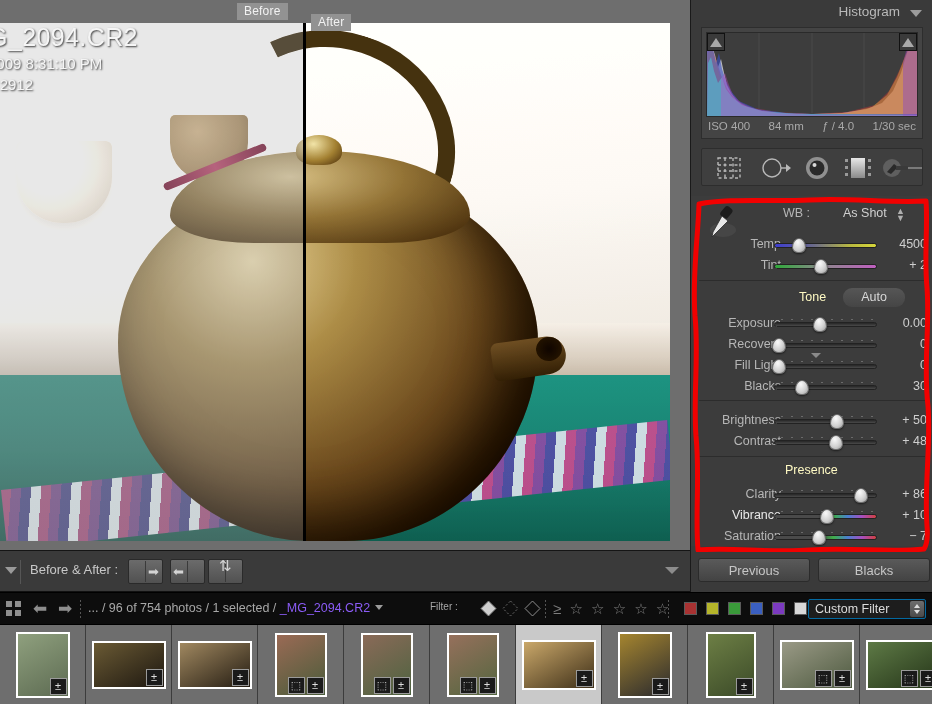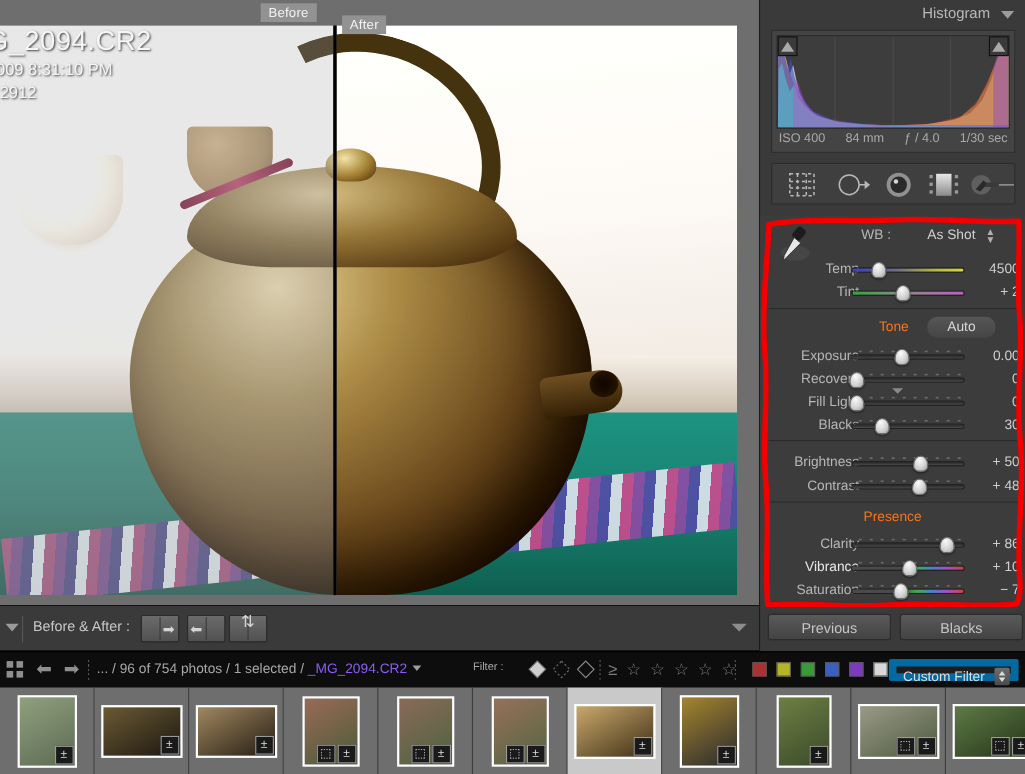--- a/index.html
+++ b/index.html
@@ -242,21 +242,21 @@
     background: radial-gradient(ellipse at 40% 25%, #fafafa 0%, #d2d2d2 55%, #9a9a9a 100%);
     border-radius: 50% 50% 42% 42% / 62% 62% 38% 38%;
     border:1px solid #6f6f6f;
     box-shadow: 0 1px 2px rgba(0,0,0,.5);
   }
   .srow .val {
     position:absolute; left:194px; width:42px; text-align:right;
     top:3px; color:#cfcfcf; font-size:12.5px;
   }
   .sec-title {
-    position:absolute; color:#f97316; font-size:12.5px;
+    position:absolute; color:#fef9c3; font-size:12.5px;
   }
   .auto-btn {
     position:absolute; left:152px; width:62px; height:19px;
     background:linear-gradient(180deg,#565656,#454545);
     border-radius:9px; color:#d8d8d8; font-size:12.5px;
     text-align:center; line-height:19px;
   }
 
   
   #annotation { position:absolute; left:690px; top:196px; width:242px; height:356px; pointer-events:none; z-index:9; }
@@ -292,21 +292,21 @@
     display:inline-block; margin-left:5px; vertical-align:2px;
     width:0;height:0;border-left:4px solid transparent;border-right:4px solid transparent;
     border-top:5px solid #9c9c9c;
   }
   .fs-filter-label { position:absolute; left:430px; top:8px; color:#a8a8a8; font-size:10px; }
   .flagbox { position:absolute; top:7px; width:17px; height:17px; }
   .stars { position:absolute; left:553px; top:7px; color:#7e7e7e; font-size:15px; letter-spacing:2px; }
   .swatch { position:absolute; top:9px; width:13px; height:13px; border:1px solid #5a5a5a; }
   .custom-filter {
     position:absolute; left:808px; top:6px; width:118px; height:20px;
-    background:#1d1d1d; border:7px solid #0369a1; border-radius:2px;
+    background:#1d1d1d; border:1px solid #0369a1; border-radius:2px;
     color:#dcdcdc; font-size:12.5px; line-height:19px; padding-left:6px;
   }
   .custom-filter .sp {
     position:absolute; right:1px; top:1px; width:14px; height:16px;
     background:linear-gradient(180deg,#6e6e6e,#4a4a4a); border-radius:2px;
   }
   .custom-filter .sp:before, .custom-filter .sp:after {
     content:""; position:absolute; left:4px; width:0;height:0;
     border-left:3px solid transparent;border-right:3px solid transparent;
   }

